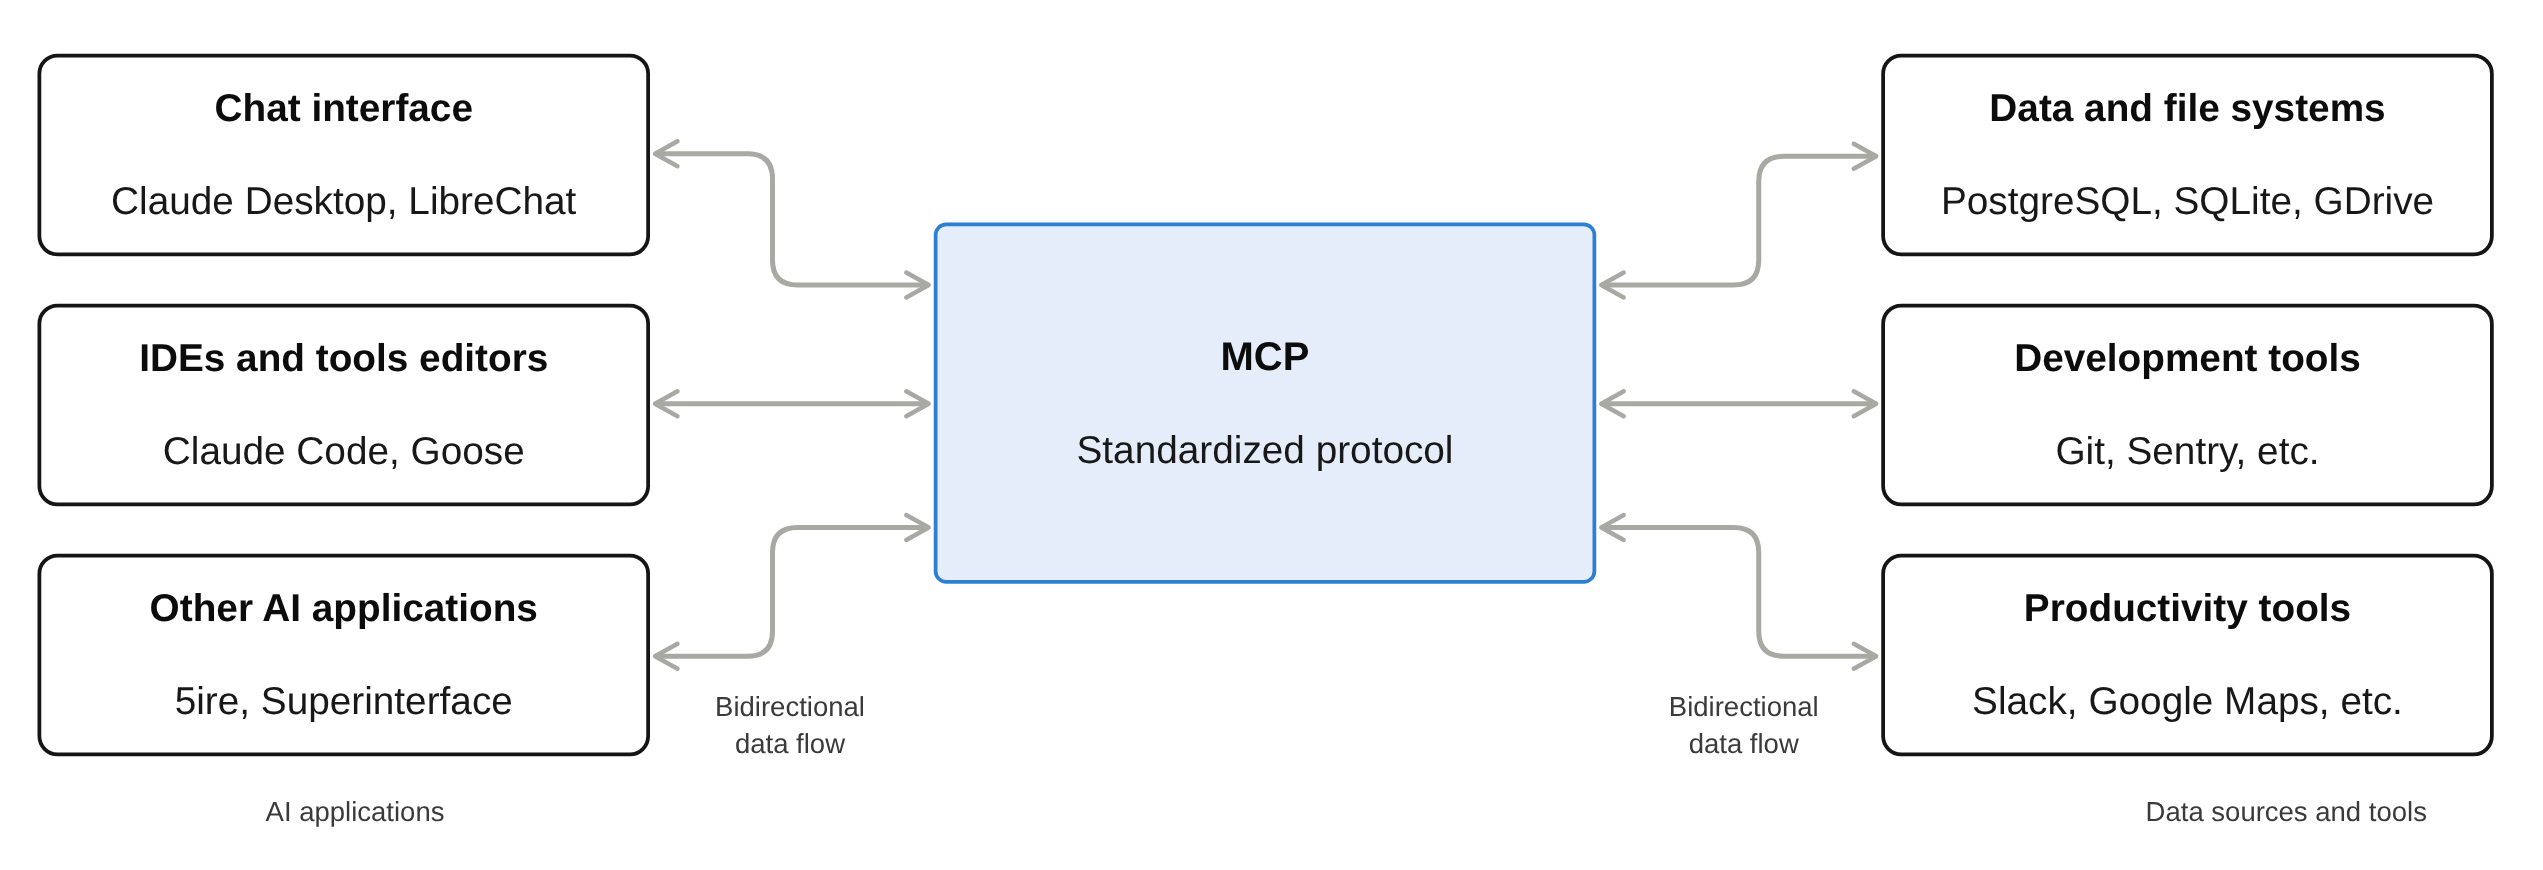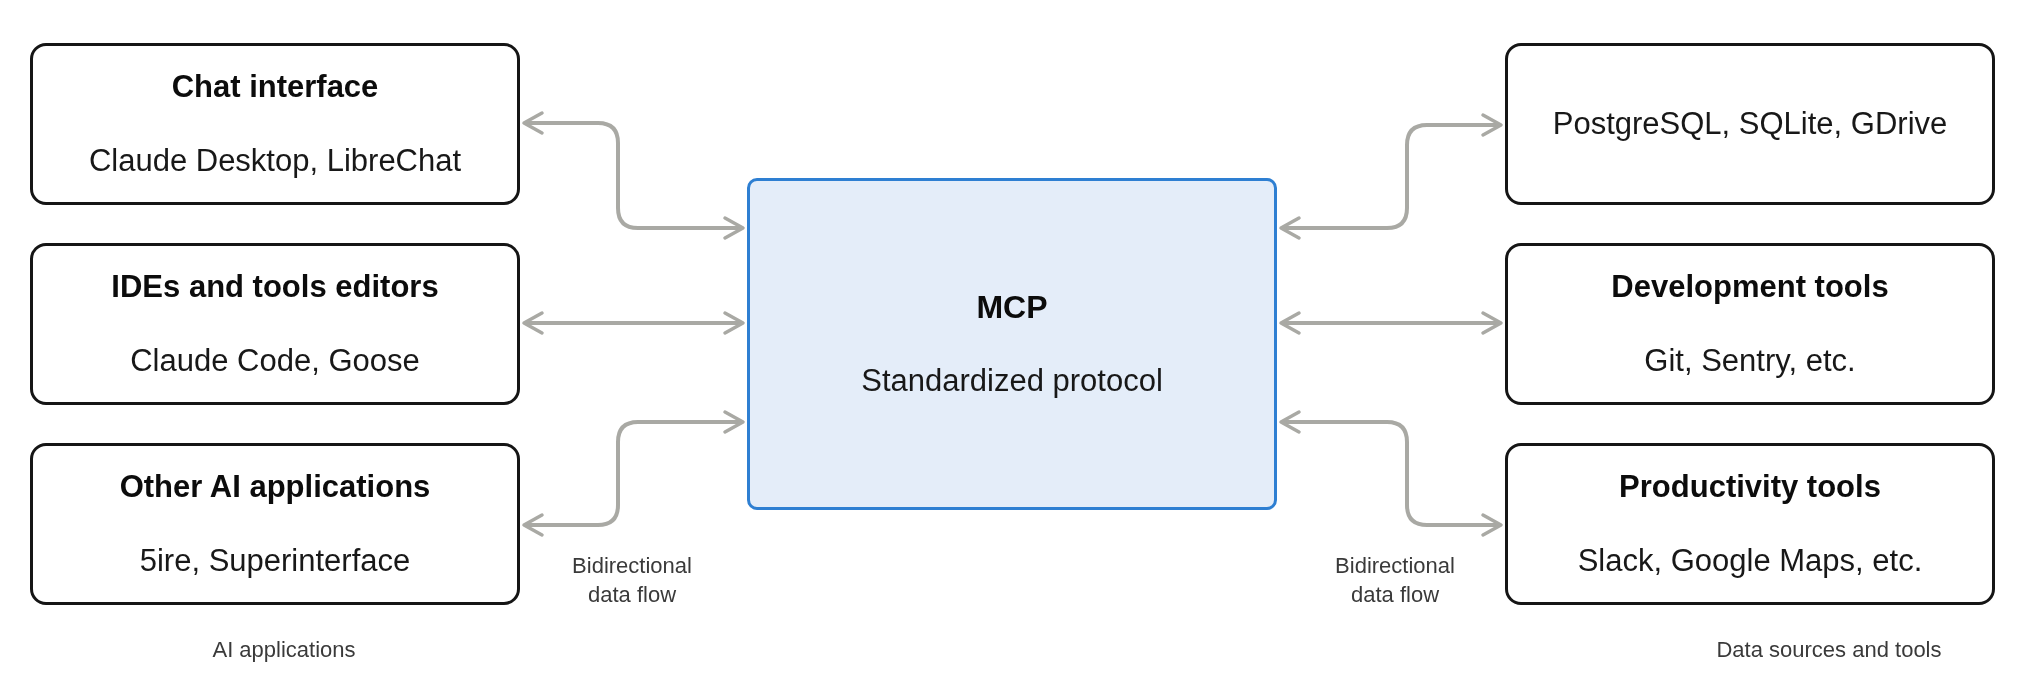--- a/index.html
+++ b/index.html
@@ -58,21 +58,21 @@
   .col-right { left: 1505px; }
   .row-1 { top: 43px; }
   .row-2 { top: 243px; }
   .row-3 { top: 443px; }
 
   .center-node {
     position: absolute;
     left: 747px;
     top: 178px;
     width: 530px;
-    height: 332px;
+    height: 289px;
     background: var(--mcp_fill);
     border: 3px solid var(--mcp_border);
     border-radius: 10px;
     display: flex;
     flex-direction: column;
     align-items: center;
     justify-content: center;
     text-align: center;
   }
   .center-node .title {
@@ -165,20 +165,21 @@
     <div class="title">Other AI applications</div>
     <div class="subtitle">5ire, Superinterface</div>
   </div>
 
   <div class="center-node">
     <div class="title">MCP</div>
     <div class="subtitle">Standardized protocol</div>
   </div>
 
   <div class="node col-right row-1">
+    <div class="title">Data and file systems</div>
     <div class="subtitle">PostgreSQL, SQLite, GDrive</div>
   </div>
   <div class="node col-right row-3">
     <div class="title">Productivity tools</div>
     <div class="subtitle">Slack, Google Maps, etc.</div>
   </div>
   <div class="node col-right row-2">
     <div class="title">Development tools</div>
     <div class="subtitle">Git, Sentry, etc.</div>
   </div>

